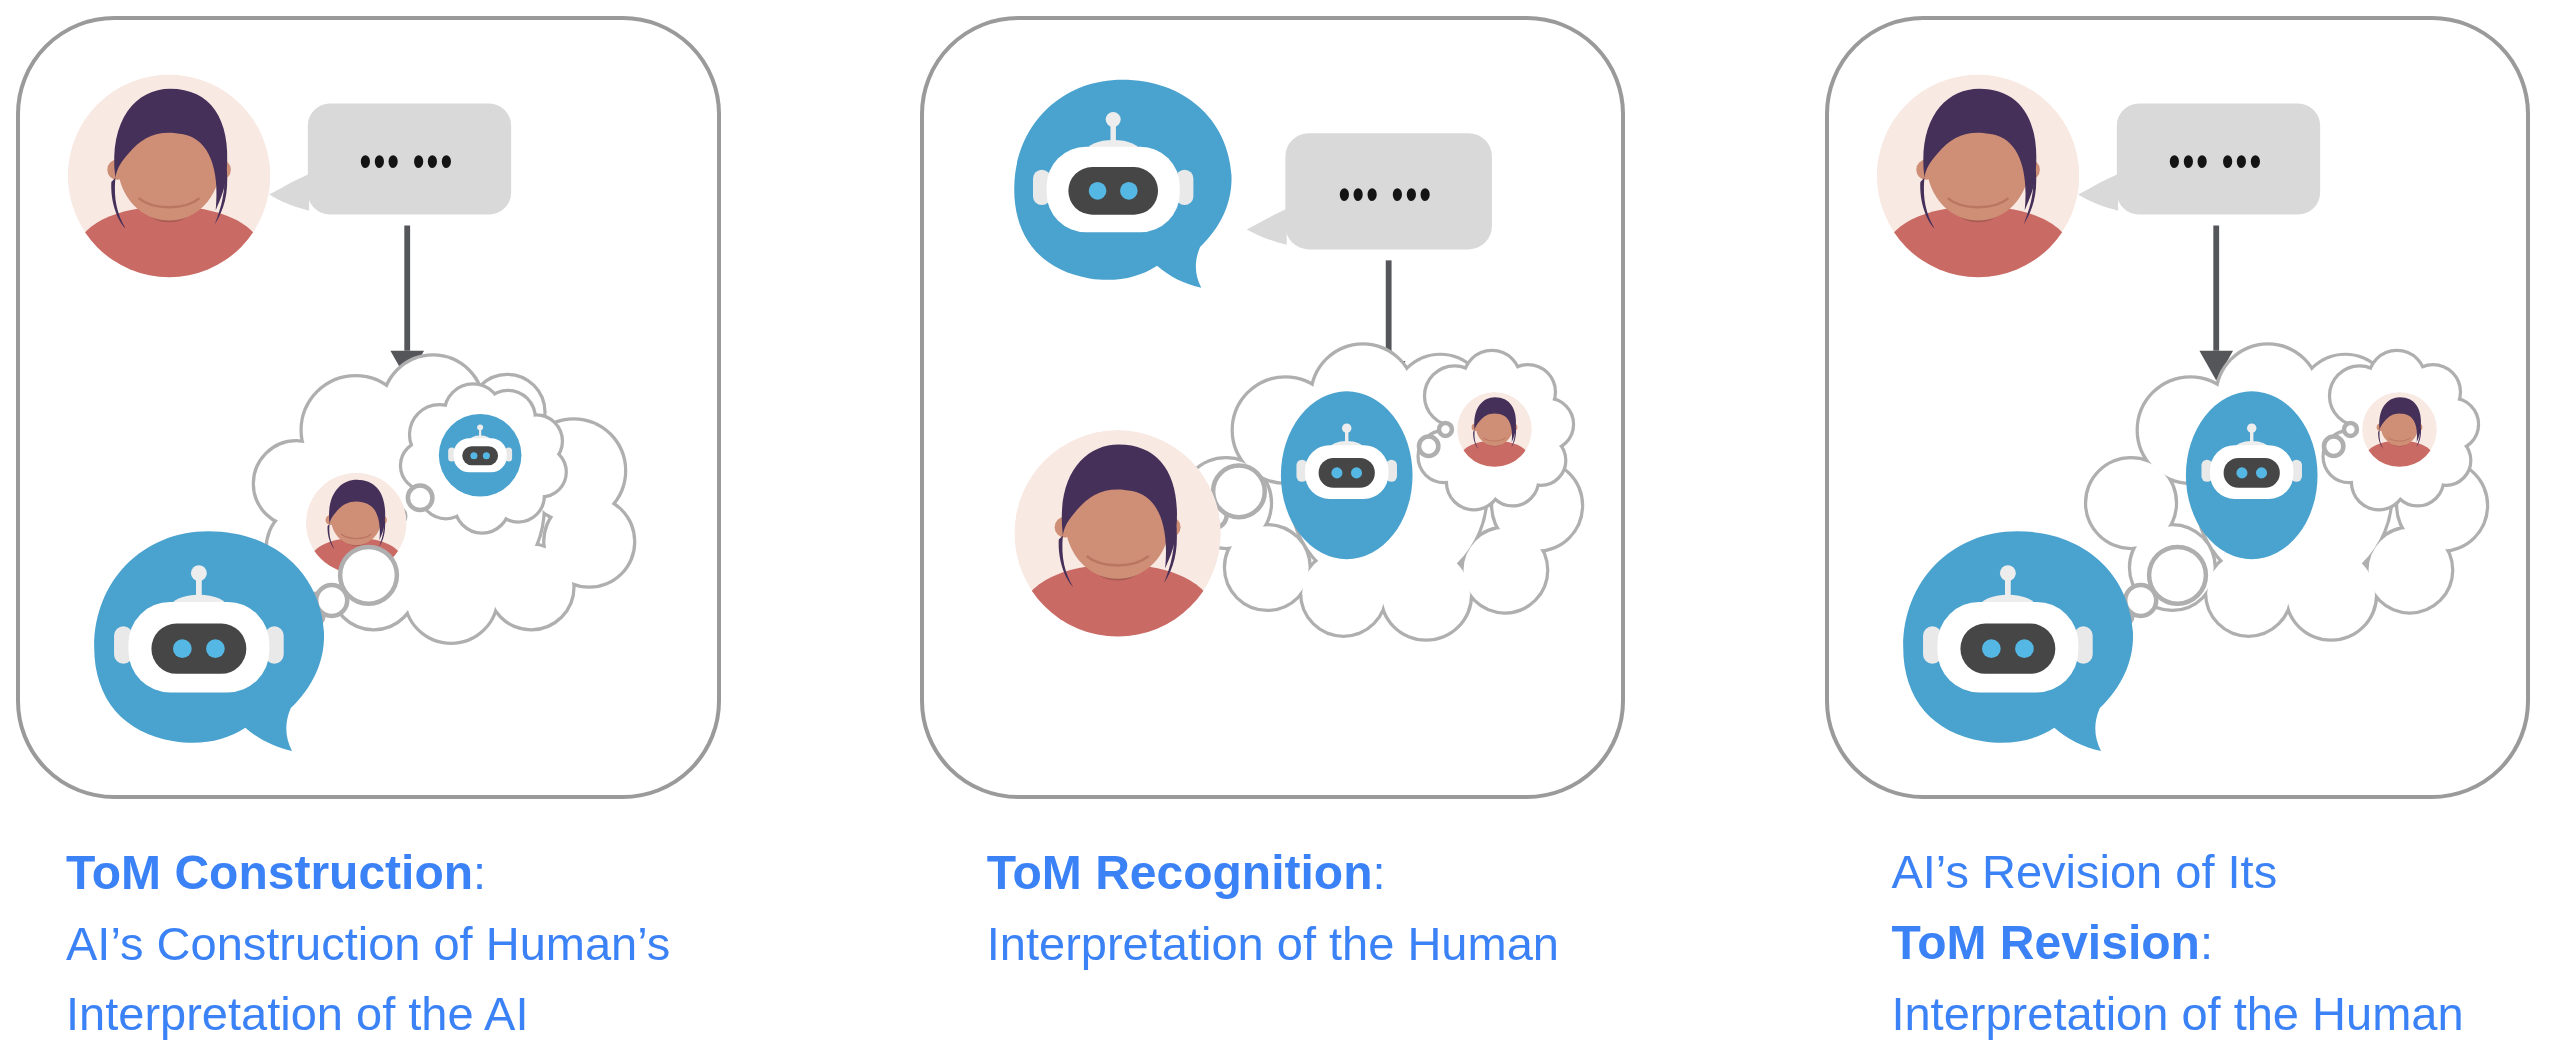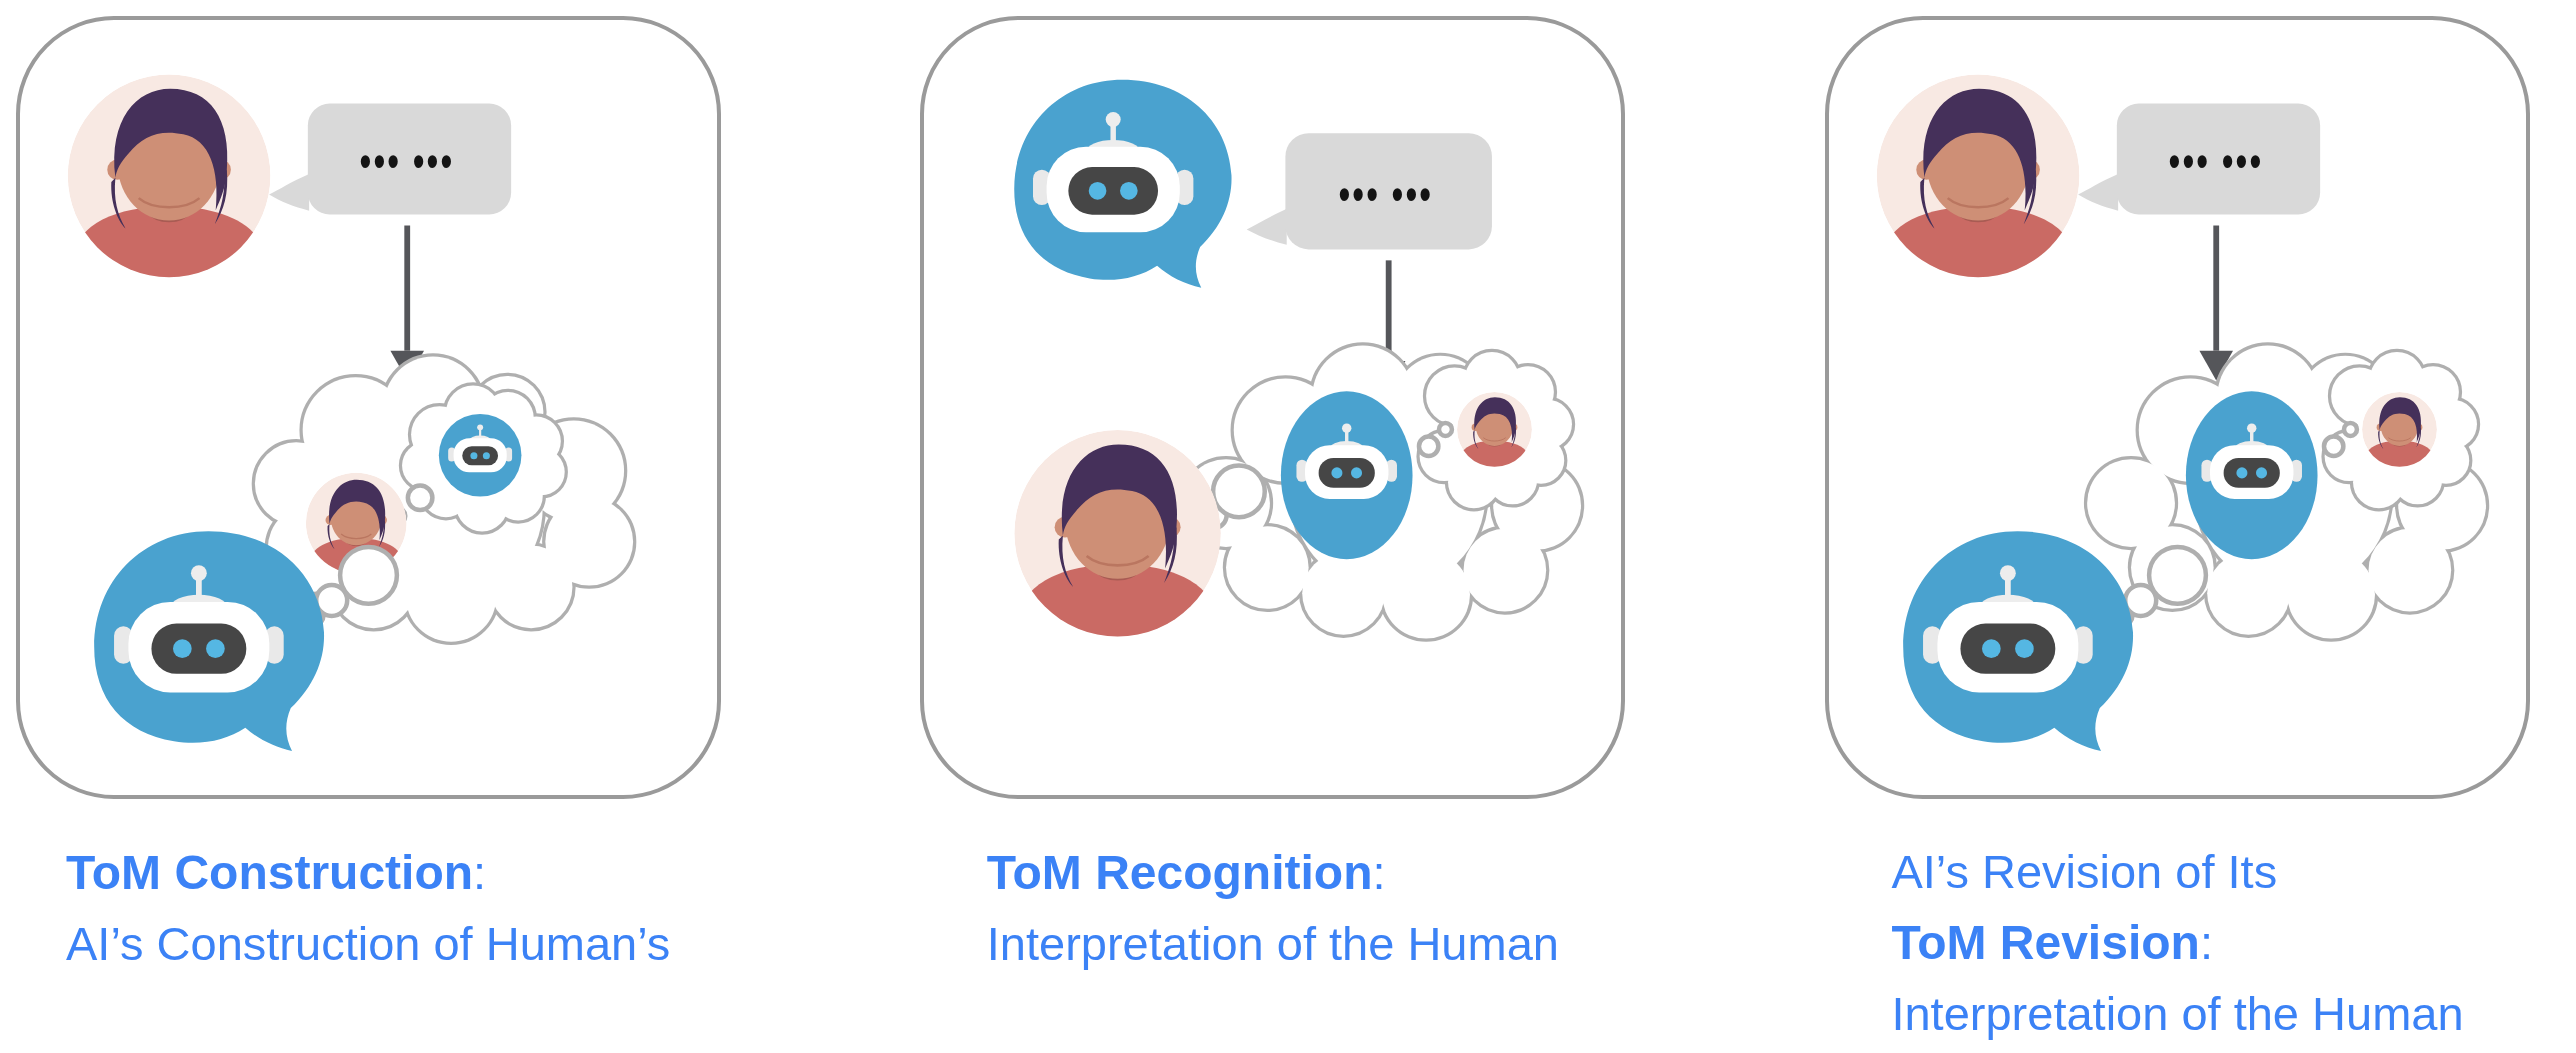--- a/index.html
+++ b/index.html
@@ -147,20 +147,21 @@
             <circle cx="483" cy="899" r="24"></circle>
             <circle cx="540" cy="860" r="44"></circle>
         </g>
         <use href="#robot-blob" width="420" height="370" transform="translate(94,784) scale(0.952)"></use>
         <use href="#human-avatar" width="200" height="200" transform="translate(74,84) scale(1.57)"></use>
       </svg>
     </div>
     <div class="caption">
       <div><span class="cap-title">ToM Construction</span><span class="cap-colon">:</span></div>
       <div>AI’s Construction of Human’s</div>
+      <div>Interpretation of the AI</div>
     </div>
   </div>
 
   <div class="col">
     <div class="panel">
       <svg class="scene" viewBox="0 0 1080 1200">
         <use href="#robot-blob" width="420" height="370" transform="translate(120,85) scale(0.9)"></use>
         <g>
           <path class="bubble-tail" d="M562,292 C534,305 517,316 500,324 C518,334 538,342 562,348 Z"></path>
           <rect class="bubble-rect" x="560" y="175" width="320" height="180" rx="36"></rect>

